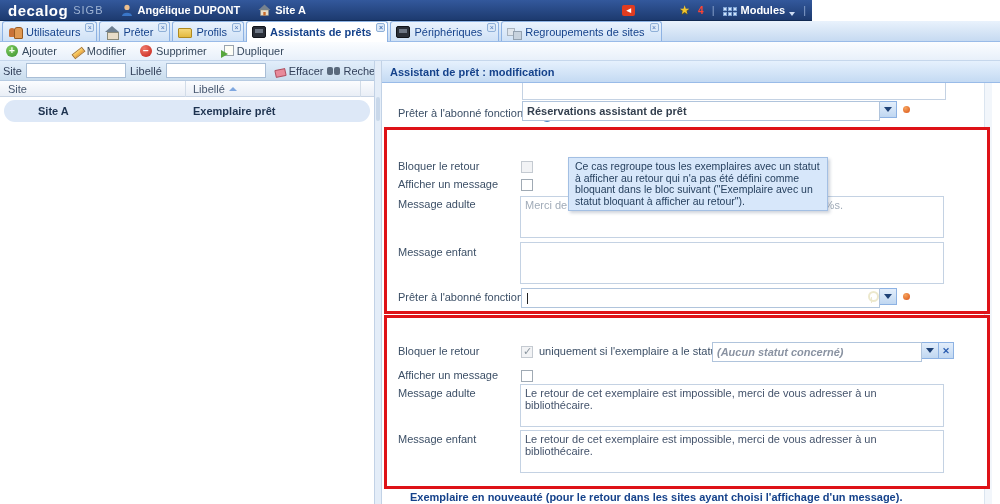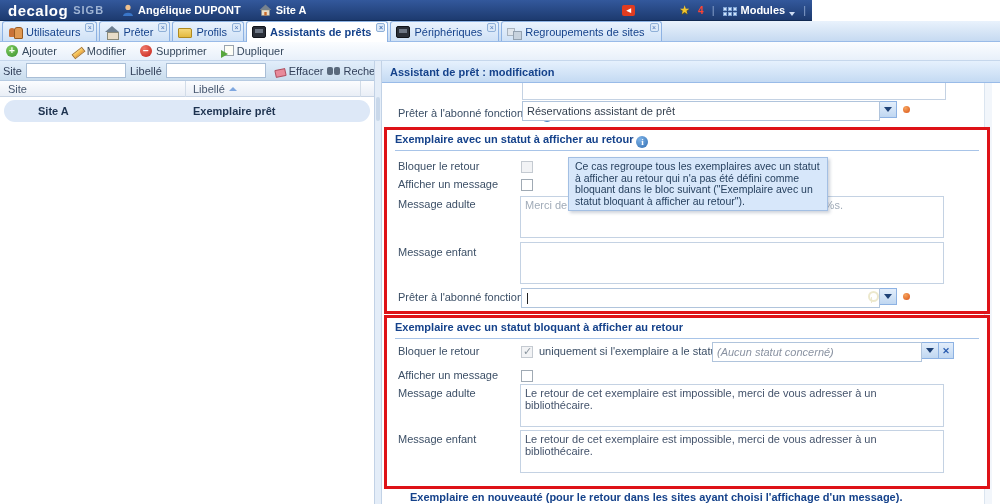--- a/index.html
+++ b/index.html
@@ -5,21 +5,21 @@
   * { margin:0; padding:0; box-sizing:border-box; }
   html,body { width:1000px; height:504px; overflow:hidden; }
   body { font-family:"Liberation Sans", sans-serif; font-size:11px; color:#3c4f66; background:#fff; }
   #app { position:relative; width:1000px; height:504px; background:#fff; overflow:hidden; }
 
   
   .topbar { position:absolute; left:0; top:0; width:812px; height:21px;
     background:linear-gradient(#33589c,#1d3a6f); border-bottom:1px solid #102952;
     display:flex; align-items:center; color:#fff; }
   .logo { font-weight:bold; font-size:15px; letter-spacing:.5px; margin-left:8px; text-transform:lowercase; }
-  .logo-suffix { font-size:11px; color:#9fb4d4; margin-left:5px; letter-spacing:1px;font-weight:bold; }
+  .logo-suffix { font-size:11px; color:#9fb4d4; margin-left:5px; letter-spacing:1px; }
   .tb-item { display:flex; align-items:center; gap:4px; margin-left:18px; font-weight:bold; font-size:11px; }
   .tb-right { margin-left:auto; display:flex; align-items:center; gap:8px; margin-right:6px; }
   .exit-ic { width:13px; height:11px; background:#e03c20; border-radius:2px; color:#fff; font-size:8px;
     line-height:11px; text-align:center; }
   .star { color:#f2c52e; font-size:12px; text-shadow:0 1px 1px #6a5a10; }
   .fav-count { color:#ff4433; font-weight:bold; font-size:10px; }
   .tb-sep { color:#8aa3cc; }
   .grid-ic { display:inline-grid; grid-template-columns:4px 4px 4px; grid-template-rows:4px 4px; gap:1px; }
   .grid-ic i { background:#cfe3fa; border:1px solid #7fa3d4; }
   .modules { font-weight:bold; display:flex; align-items:flex-end; gap:4px; }
@@ -103,21 +103,21 @@
     background:#f2f6fb; border-left:1px solid #dbe5f0; }
 
   .ta { border:1px solid #c4d2e3; background:#fff; color:#44536b; font-size:11px;
     font-family:"Liberation Sans",sans-serif; resize:none; padding:2px 4px; width:424px; height:42px; }
   .ta::placeholder { color:#a0abb8; opacity:1; }
   .ta-cut { position:absolute; left:140px; top:22px; width:424px; height:17px; background:#fff;
     border:1px solid #c4d2e3; border-top:none; }
 
   .combo { position:absolute; display:flex; height:17px; }
   .combo-field { height:20px; background:#fff; border:1px solid #b0c4dc; display:flex; align-items:center;
-    padding:0 4px; color:#333f4e; overflow:hidden; white-space:nowrap; position:relative; }
+    padding:0 4px; color:#333f4e; overflow:hidden; white-space:nowrap; position:relative;font-weight:bold; }
   .combo-trig { width:17px; height:17px; border:1px solid #8db2e3; border-left:none;
     background:linear-gradient(#e3eefb,#c0d7f1); display:flex; align-items:center; justify-content:center; cursor:pointer; }
   .combo-trig .chev { width:0; height:0; border-left:4px solid transparent; border-right:4px solid transparent; border-top:5px solid #1e4176; }
   .combo-clear { width:15px; height:17px; border:1px solid #8db2e3; border-left:none;
     background:linear-gradient(#e3eefb,#c0d7f1); color:#2a5db0; font-size:9px; font-weight:bold;
     display:flex; align-items:center; justify-content:center; cursor:pointer; }
   .placeholder-it { font-style:italic; color:#8a93a2; }
   .text-caret { width:1px; height:11px; background:#222; margin-left:1px; }
   .spinner-faint { position:absolute; right:3px; top:2px; width:9px; height:12px; opacity:.55; }
   .spinner-faint::before { content:""; position:absolute; left:1px; top:0; width:7px; height:7px; border:2px solid #ded7a6; border-radius:50%; }
@@ -287,24 +287,20 @@
       <span class="combo-field" style="width:358px">
         <span>Réservations assistant de prêt</span>
       </span>
       <span class="combo-trig">
           <span class="chev"></span>
         </span>
     </span>
     <span class="req-dot" style="left:521px; top:45px;"></span>
 
     <div class="redbox" style="top:66px; height:187px;">
-      <div class="sec-head">
-        <span>Exemplaire avec un statut à afficher au retour</span>
-        <span class="info-ic">i</span>
-      </div>
 
       <span class="flabel" style="left:11px; top:30px;">Bloquer le retour</span>
       <span class="cb disabled" style="left:134px; top:31px;"></span>
 
       <span class="flabel" style="left:11px; top:48px;">Afficher un message</span>
       <span class="cb" style="left:134px; top:49px;"></span>
 
       <div class="tooltip">Ce cas regroupe tous les exemplaires avec un statut à afficher au retour qui n'a pas été défini comme bloquant dans le bloc suivant ("Exemplaire avec un statut bloquant à afficher au retour").</div>
 
       <span class="flabel" style="left:11px; top:68px;">Message adulte</span>
@@ -323,23 +319,20 @@
           <span class="spinner-faint"></span>
         </span>
         <span class="combo-trig">
             <span class="chev"></span>
           </span>
       </span>
       <span class="req-dot" style="left:516px; top:163px;"></span>
     </div>
 
     <div class="redbox" style="top:254px; height:174px;">
-      <div class="sec-head">
-        <span>Exemplaire avec un statut bloquant à afficher au retour</span>
-      </div>
 
       <span class="flabel" style="left:11px; top:27px;">Bloquer le retour</span>
       <span class="cb disabled checked" style="left:134px; top:28px;"></span>
       <span class="flabel" style="left:152px; top:27px;">uniquement si l'exemplaire a le statut</span>
       <span class="combo" style="left:325px; top:24px;">
         <span class="combo-field" style="width:210px">
           <span class="placeholder-it">(Aucun statut concerné)</span>
         </span>
         <span class="combo-trig">
             <span class="chev"></span>

